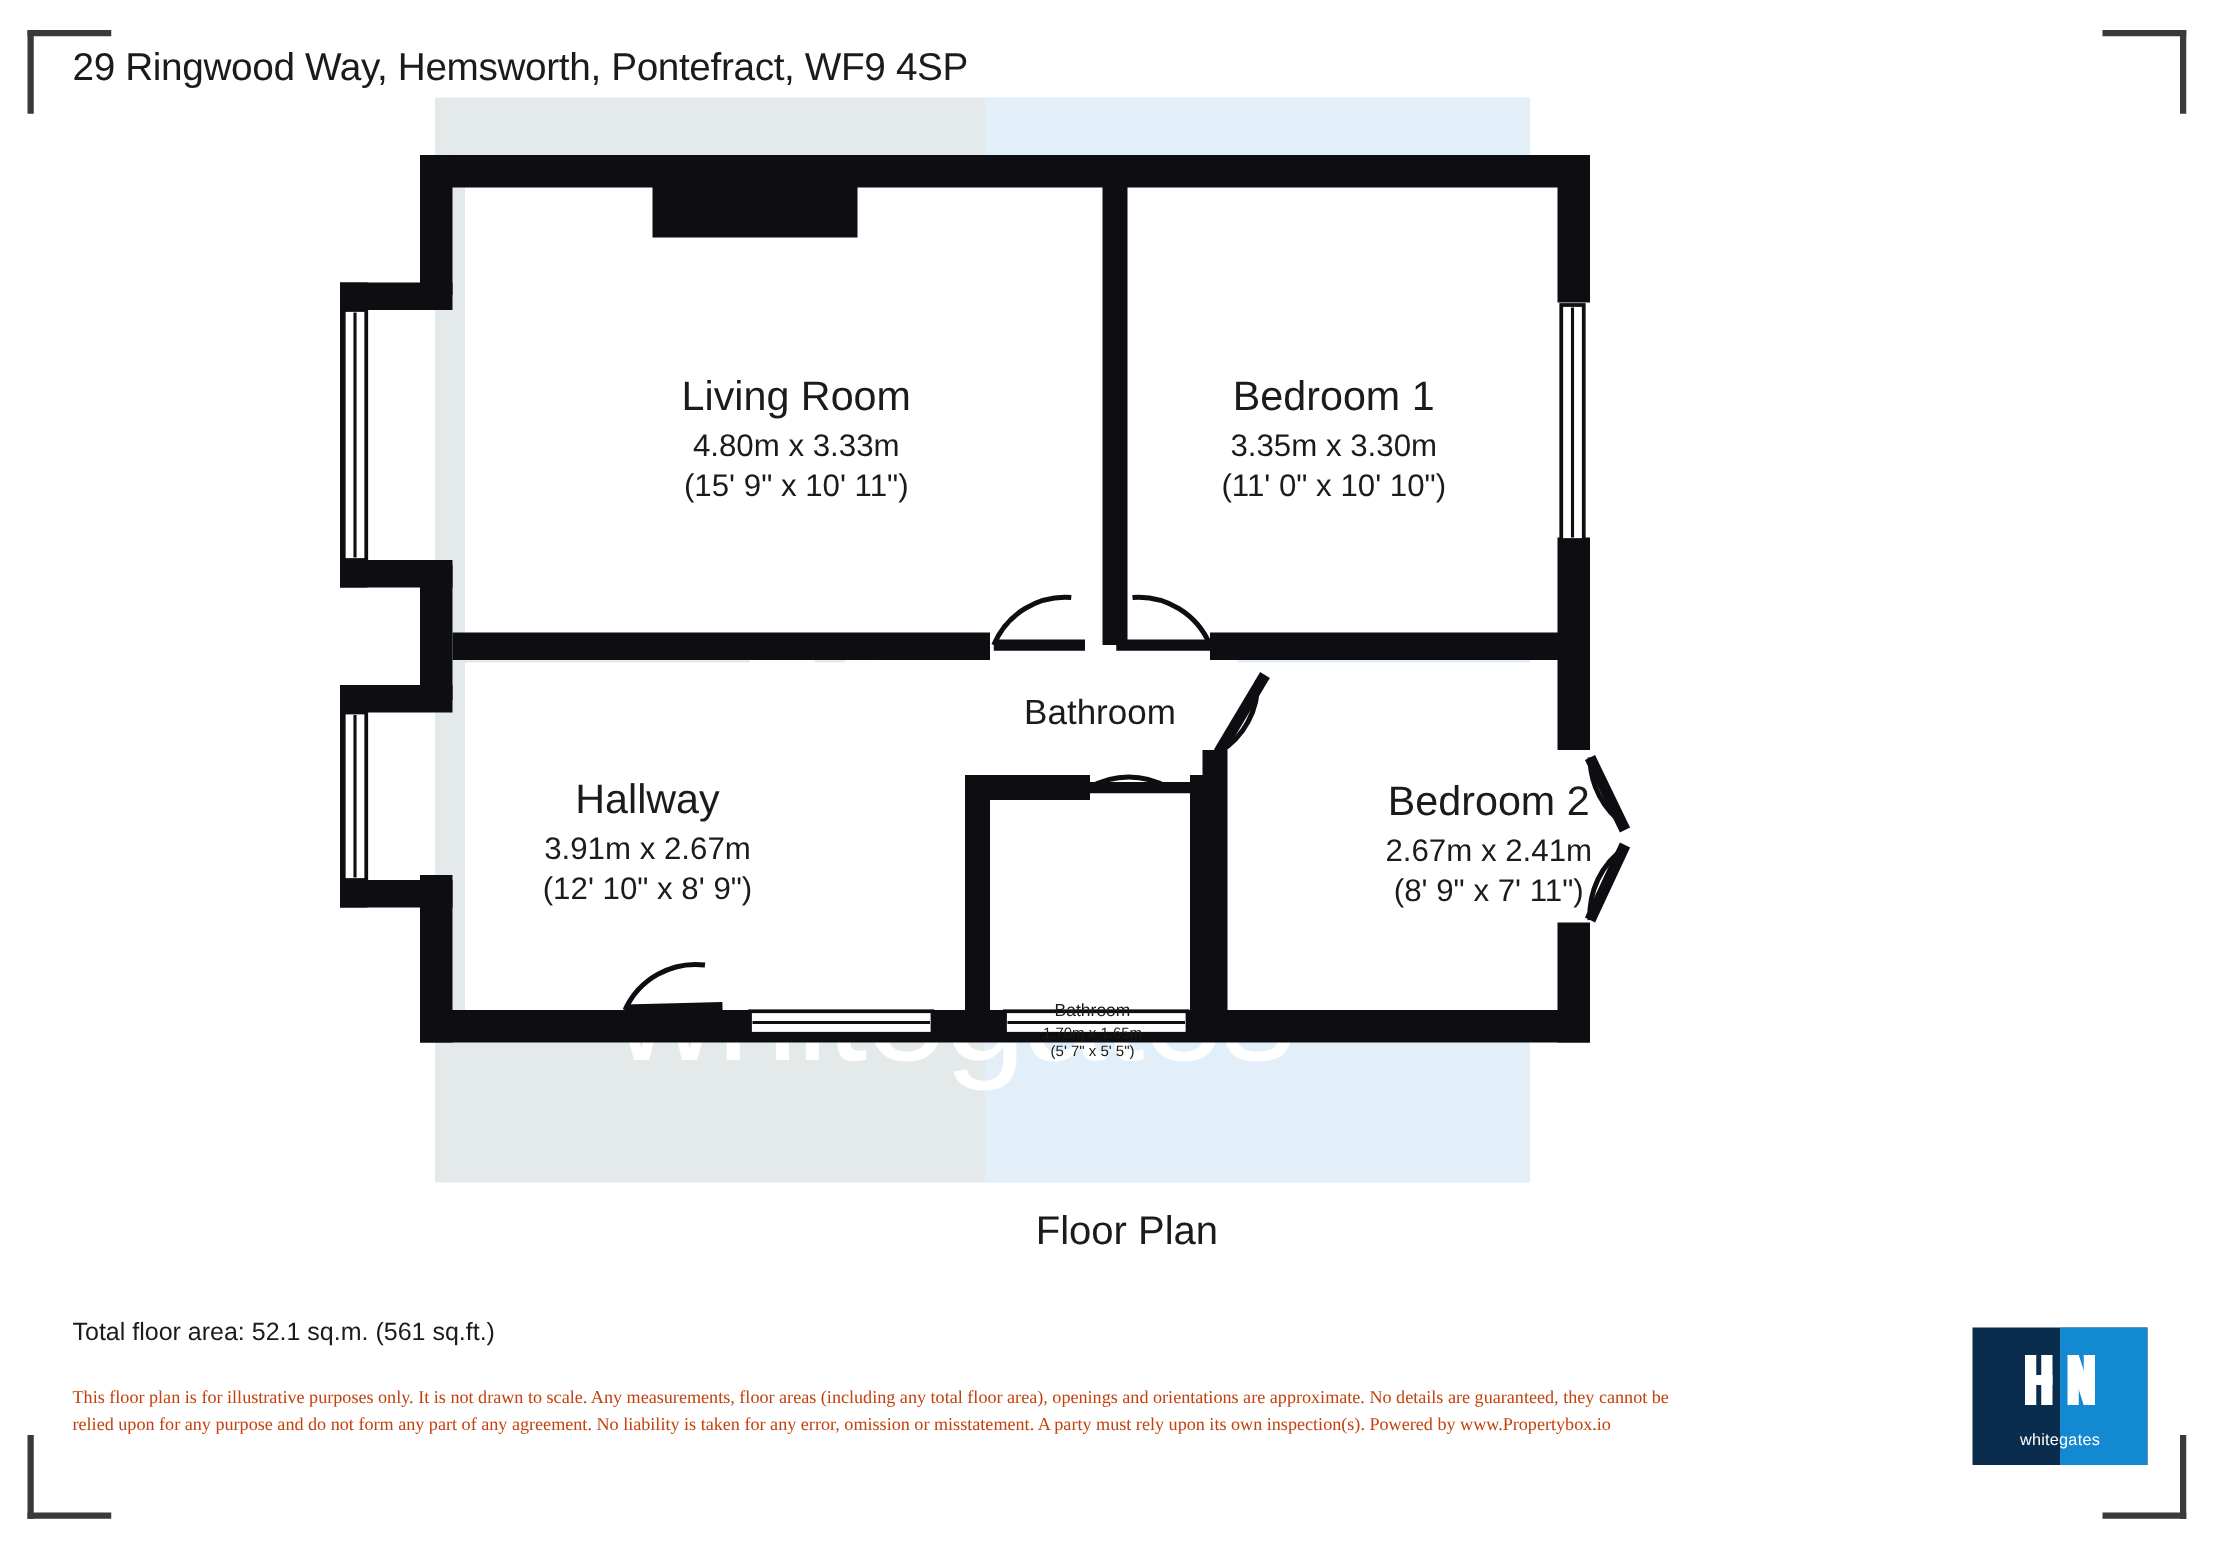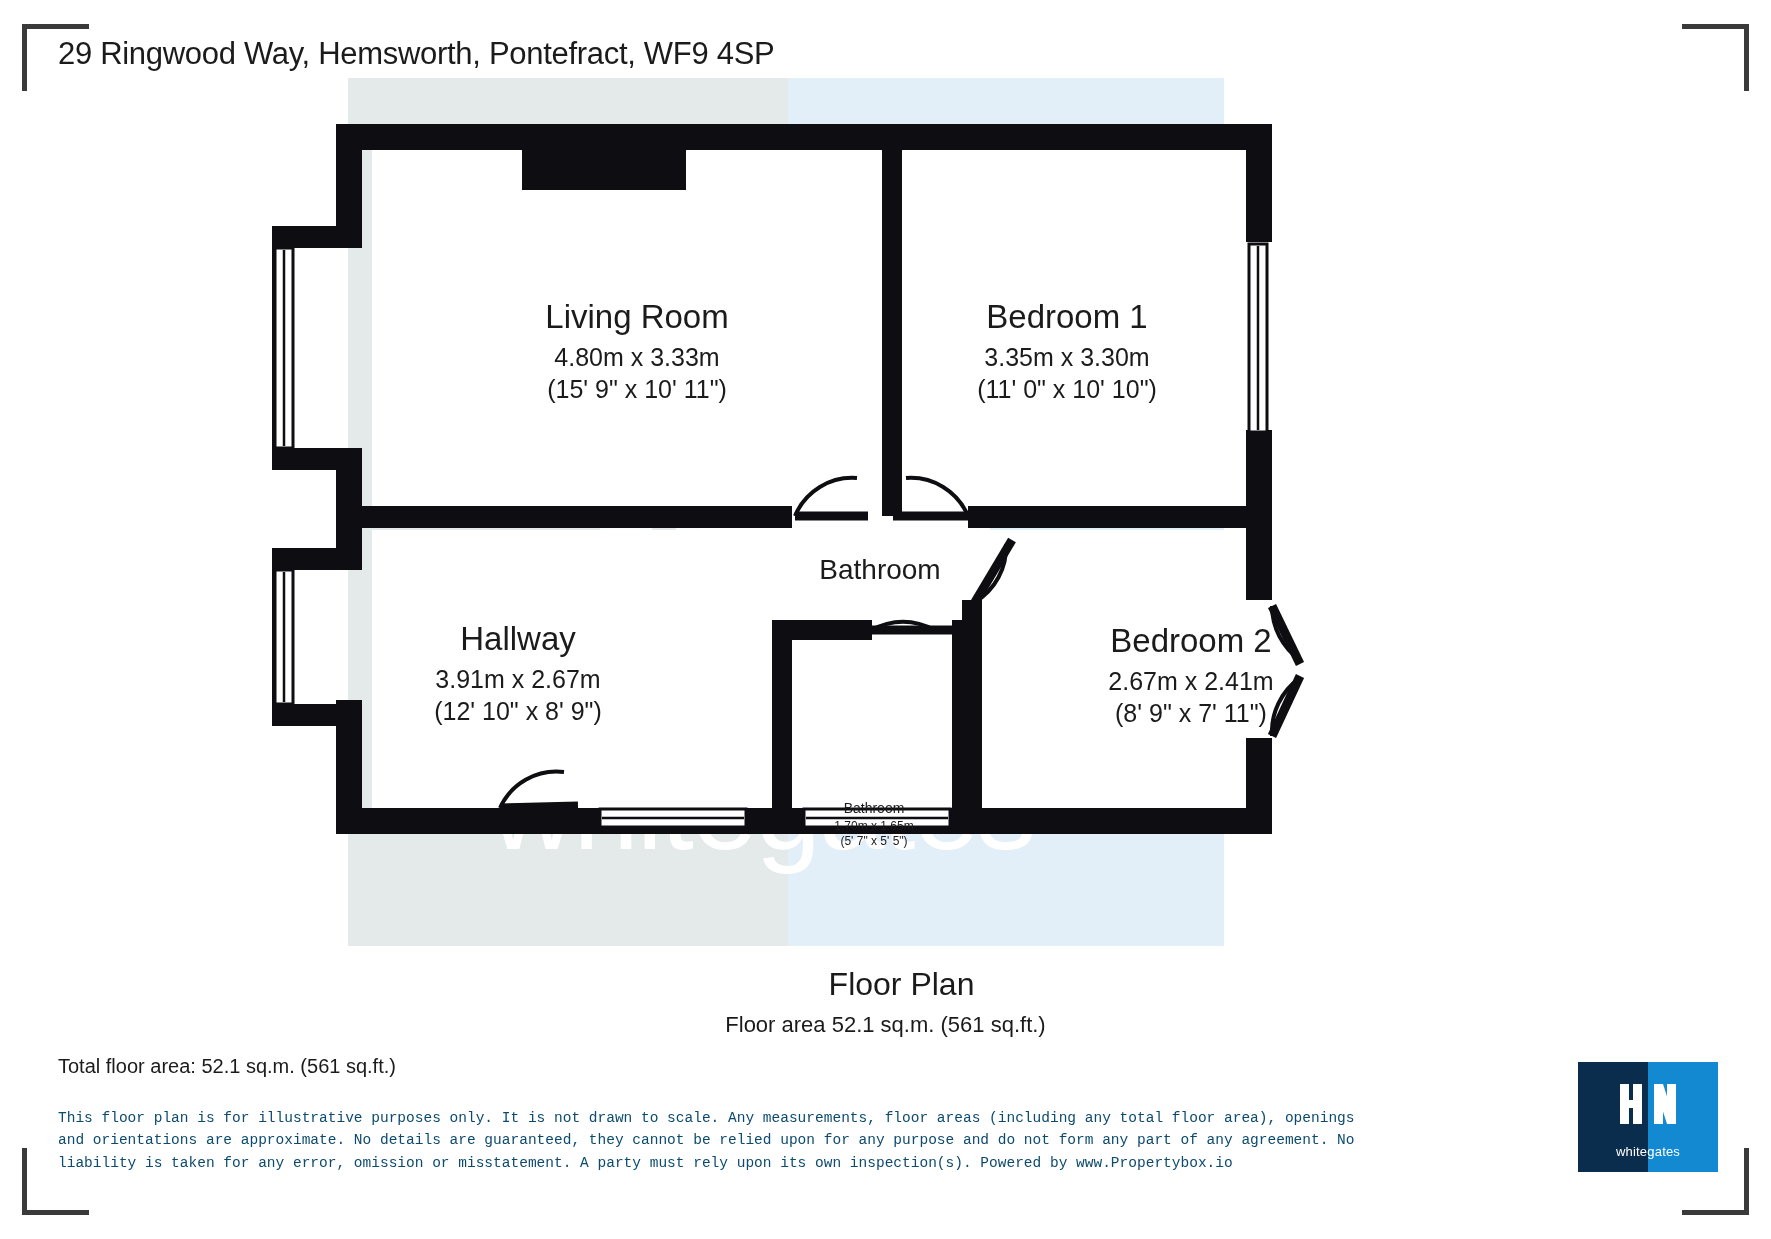--- a/index.html
+++ b/index.html
@@ -115,22 +115,22 @@
     font-size: 20px;
     font-family: "Liberation Sans Narrow", "Liberation Sans", sans-serif;
   }
   .disclaimer {
     position: absolute;
     left: 58px;
     top: 1107px;
     width: 1300px;
     font-size: 14.5px;
     line-height: 1.55;
-    color: #0c4a6e;
-    font-family: Liberation Mono, monospace;
+    color: #c2410c;
+    font-family: Liberation Serif, serif;
     text-align: left;
   }
 
   
   .logo {
     position: absolute;
     left: 1578px;
     top: 1062px;
     width: 140px;
     height: 110px;
@@ -318,21 +318,20 @@
 </div>
 
 <div class="room-label small" style="left:874px; top:800px; transform:translateX(-50%);">
   <div class="rname">Bathroom</div>
   <div class="rdim">1.70m x 1.65m</div>
   <div class="rdim">(5' 7" x 5' 5")</div>
 </div>
 
 <div class="plan-caption">
   <div class="cap-title">Floor Plan</div>
-  <div class="cap-sub">Floor area 52.1 sq.m. (561 sq.ft.)</div>
 </div>
 
 <div class="total-area">Total floor area: 52.1 sq.m. (561 sq.ft.)</div>
 <div class="disclaimer">This floor plan is for illustrative purposes only. It is not drawn to scale. Any measurements, floor areas (including any total floor area), openings and orientations are approximate. No details are guaranteed, they cannot be relied upon for any purpose and do not form any part of any agreement. No liability is taken for any error, omission or misstatement. A party must rely upon its own inspection(s). Powered by www.Propertybox.io</div>
 
 <div class="logo">
   <div class="logo-right-panel"></div>
   <svg class="logo-mark" viewBox="0 0 140 52">
     <path d="M42 6 L51 6 L51 46 L42 46 Z" fill="#ffffff"></path>
     <path d="M55 6 L64 6 L64 46 L55 46 Z" fill="#ffffff"></path>

